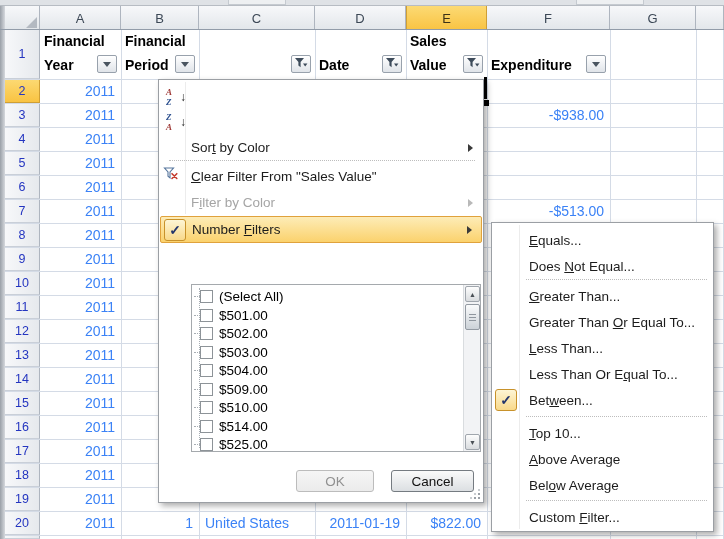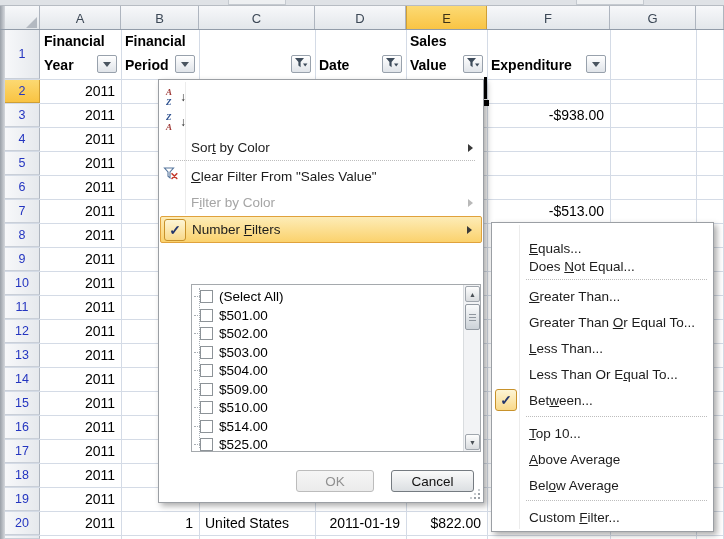--- a/index.html
+++ b/index.html
@@ -19,21 +19,21 @@
           box-sizing:border-box;color:#3c4856;font-size:13px;display:flex;align-items:center;justify-content:center;}
   .colhdr.sel{background:linear-gradient(#fcda74,#f9c342);border-left:1px solid #cf9f35;border-right:1px solid #cf9f35;color:#3d3117;}
   #hdr-bottom{left:0;top:29px;width:724px;height:1px;background:#929ca9;}
   .rowhdr{left:5px;width:35px;background:linear-gradient(90deg,#f7f8fa,#e6e9ed);border-right:1px solid #aeb5bf;
           border-bottom:1px solid #c9cfd8;box-sizing:border-box;color:#2435c0;font-size:12.5px;
           display:flex;align-items:center;justify-content:center;}
   .rowhdr.sel{background:linear-gradient(#fcda74,#f9c342);border-right:1px solid #cf9f35;border-bottom:1px solid #cf9f35;}
   
   .vline{width:1px;background:#d4dbe6;}
   .hline{height:1px;background:#d4dbe6;}
-  .cell{font-size:14px;color:#000000;line-height:22px;white-space:nowrap;overflow:hidden;padding:0 5px;box-sizing:border-box;}
+  .cell{font-size:14px;color:#3b82f6;line-height:22px;white-space:nowrap;overflow:hidden;padding:0 5px;box-sizing:border-box;}
   .r{text-align:right;} .l{text-align:left;}
   .hdrcell{top:30px;height:49px;font-weight:bold;font-size:14px;color:#000;}
   .hdrline{position:absolute;left:4px;white-space:nowrap;}
   .fbtn{position:absolute;width:20px;height:18px;top:25px;background:linear-gradient(#ffffff,#e0e4e9);
         border:1px solid #98a1ac;border-radius:2px;box-sizing:border-box;
         display:flex;align-items:center;justify-content:center;}
   .drop-tri{width:0;height:0;border-left:4px solid transparent;border-right:4px solid transparent;border-top:5px solid #4a5560;}
   
   #sel-right{left:484px;top:77px;width:3px;height:22px;background:#000;z-index:3;}
   #sel-handle{left:483px;top:100px;width:6px;height:6px;background:#000;z-index:3;}
@@ -346,21 +346,21 @@
       </div>
     </div>
     <div class="btn" id="ok-btn">OK</div>
     <div class="btn" id="cancel-btn">Cancel</div>
     <div class="grip"></div>
   </div>
 
   <div class="abs panel" id="submenu">
     <div class="gutterline" style="left:27px;top:2px;height:304px;"></div>
     <div id="submenu-items">
-        <div class="mitem" style="top: 12px; height: 26px; text-align: right;">
+        <div class="mitem" style="top: 4px; height: 26px; text-align: right;">
           <span class="txt"><span></span><u>E</u><span>quals...</span></span>
         </div>
         <div class="mitem" style="top: 30px; height: 26px;">
           <span class="txt"><span>Does </span><u>N</u><span>ot Equal...</span></span>
         </div>
         <div class="msep" style="top: 56px;"></div>
         <div class="mitem" style="top: 60px; height: 26px;">
           <span class="txt"><span></span><u>G</u><span>reater Than...</span></span>
         </div>
         <div class="mitem" style="top: 86px; height: 26px;">

